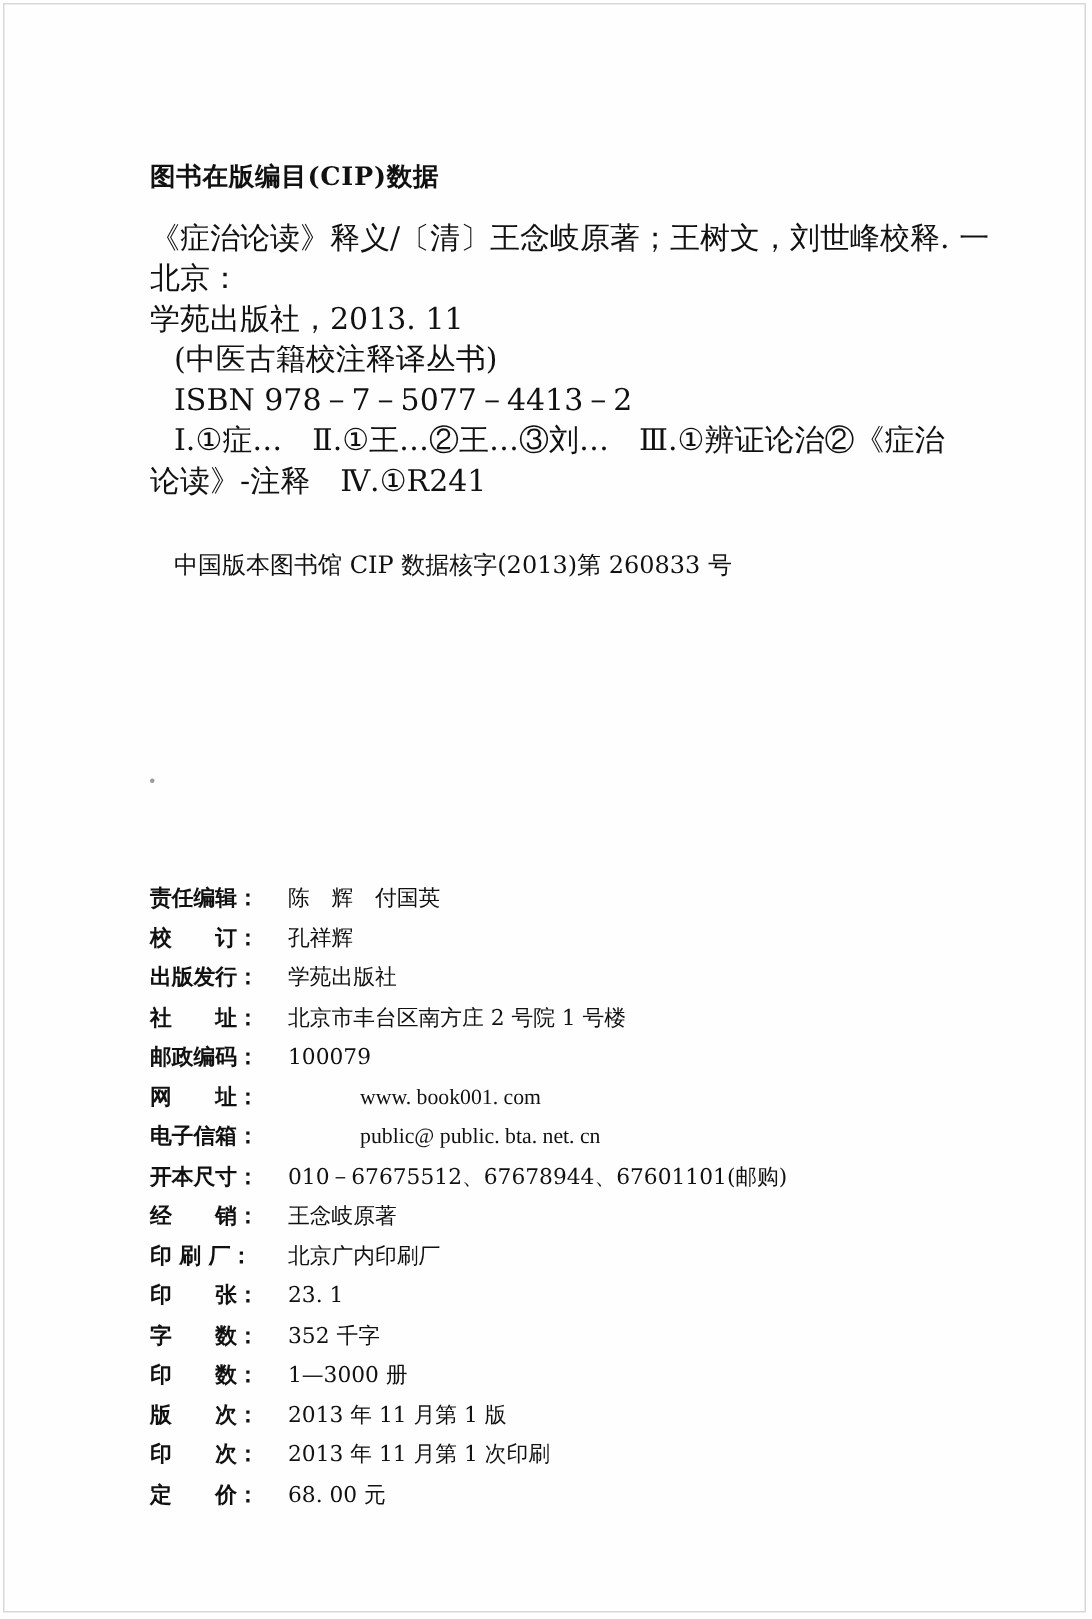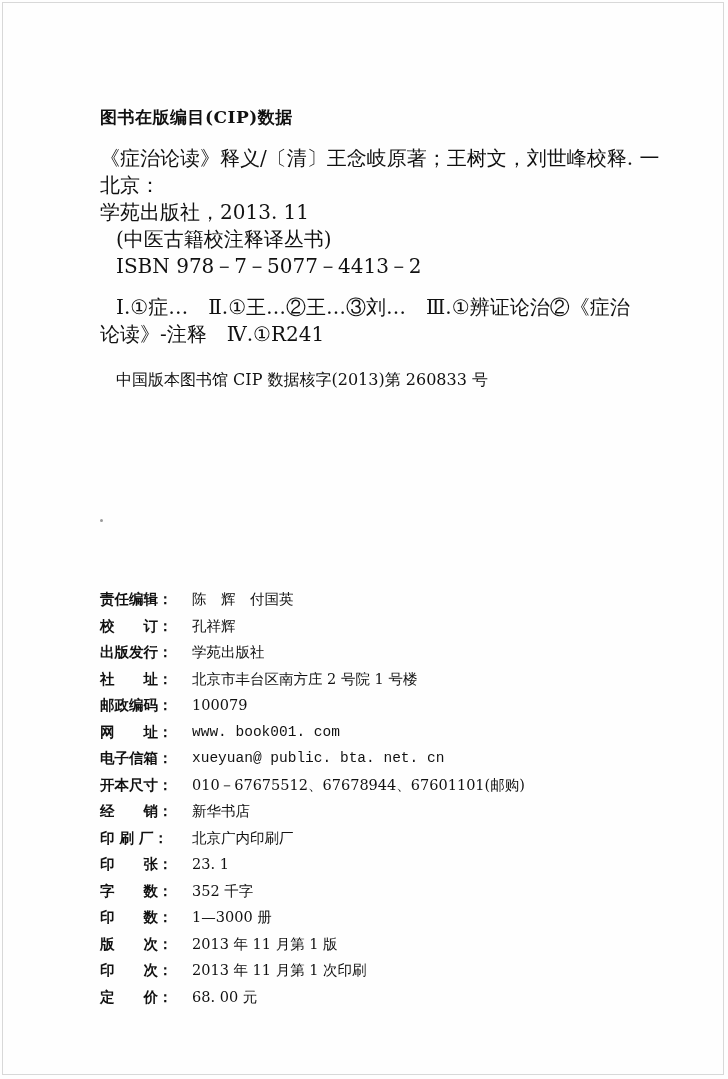--- a/index.html
+++ b/index.html
@@ -51,24 +51,23 @@
     margin-top: 4px;
   }
   .cip-line {
     font-size: 20px;
     line-height: 27px;
   }
   .cip-line.hang {
     padding-left: 16px;
   }
   .cip-group {
-    margin-top: 14px;
   }
   .cip-group2 {
-    margin-top: 18px;
+    margin-top: 29px;
   }
   .cip-check {
     font-size: 16px;
     line-height: 27px;
     padding-left: 16px;
   }
 
   
   .colophon {
     position: absolute;
@@ -86,21 +85,22 @@
   .col-label {
     width: 92px;
     flex: 0 0 92px;
     font-weight: bold;
     letter-spacing: 0;
   }
   .col-value {
     flex: 1 1 auto;
   }
   .mono-ish {
-    font-family: Liberation Mono, monospace;
+    font-family: Liberation Serif, serif;
+    margin-left: 48px;
   }
   .dot {
     position: absolute;
     left: 100px;
     top: 519px;
     width: 3px;
     height: 3px;
     background: #9a9a9a;
     border-radius: 50%;
   }
@@ -153,29 +153,29 @@
     <div class="col-row">
       <span class="col-label">邮政编码：</span>
       <span class="col-value">100079</span>
     </div>
     <div class="col-row">
       <span class="col-label">网　　址：</span>
       <span class="col-value mono-ish">www. book001. com</span>
     </div>
     <div class="col-row">
       <span class="col-label">电子信箱：</span>
-      <span class="col-value mono-ish">xueyuan@ public. bta. net. cn</span>
+      <span class="col-value mono-ish">public@ public. bta. net. cn</span>
     </div>
     <div class="col-row">
       <span class="col-label">开本尺寸：</span>
       <span class="col-value">010－67675512、67678944、67601101(邮购)</span>
     </div>
     <div class="col-row">
       <span class="col-label">经　　销：</span>
-      <span class="col-value">新华书店</span>
+      <span class="col-value">王念岐原著</span>
     </div>
     <div class="col-row">
       <span class="col-label">印 刷 厂：</span>
       <span class="col-value">北京广内印刷厂</span>
     </div>
     <div class="col-row">
       <span class="col-label">印　　张：</span>
       <span class="col-value">23. 1</span>
     </div>
     <div class="col-row">

